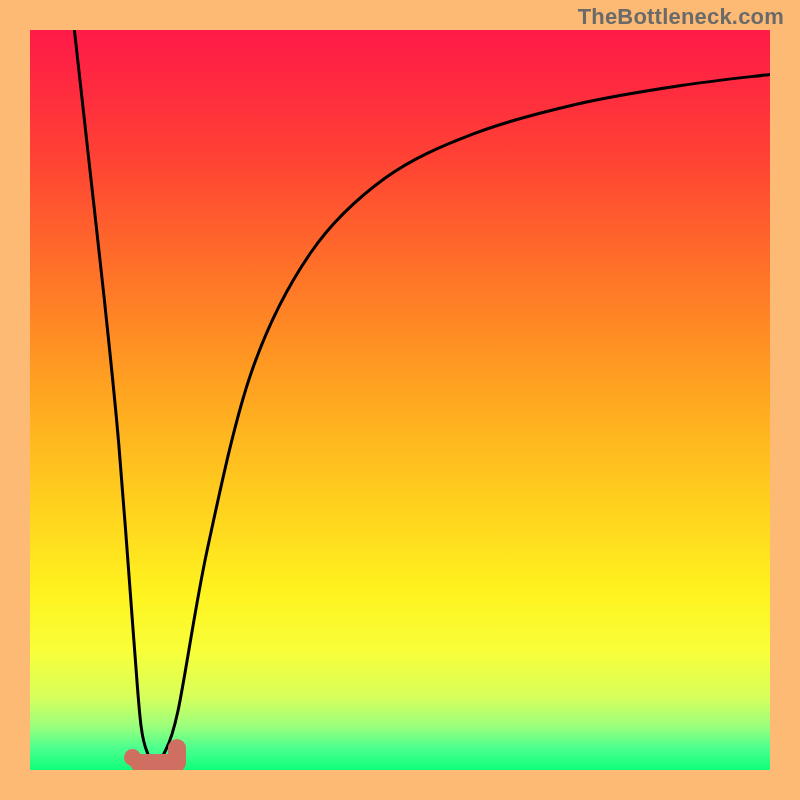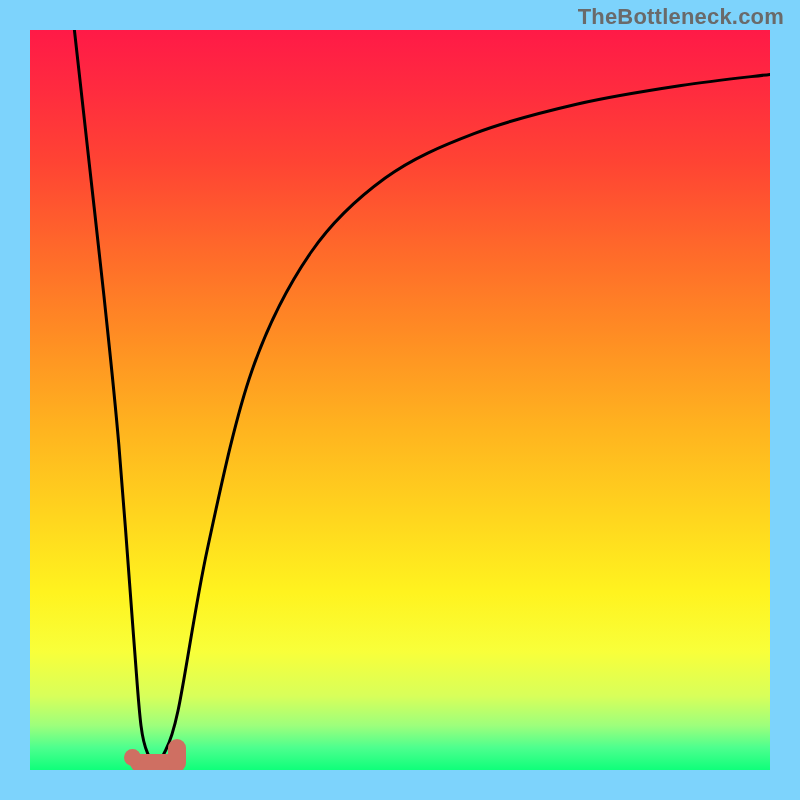--- a/index.html
+++ b/index.html
@@ -9,21 +9,21 @@
     height: 800px;
     background: #000;
     overflow: hidden;
   }
   .frame {
     position: absolute;
     left: 0;
     top: 0;
     width: 800px;
     height: 800px;
-    background: #7dd3fc;
+    background: #fdba74;
   }
   .plot {
     position: absolute;
     left: 30px;
     top: 30px;
     width: 740px;
     height: 740px;
     overflow: hidden;
   }
   .gradient {

